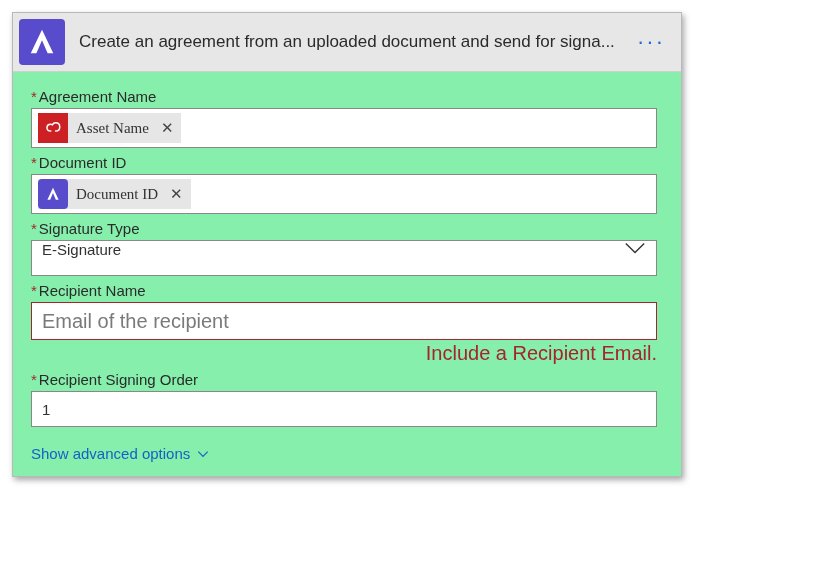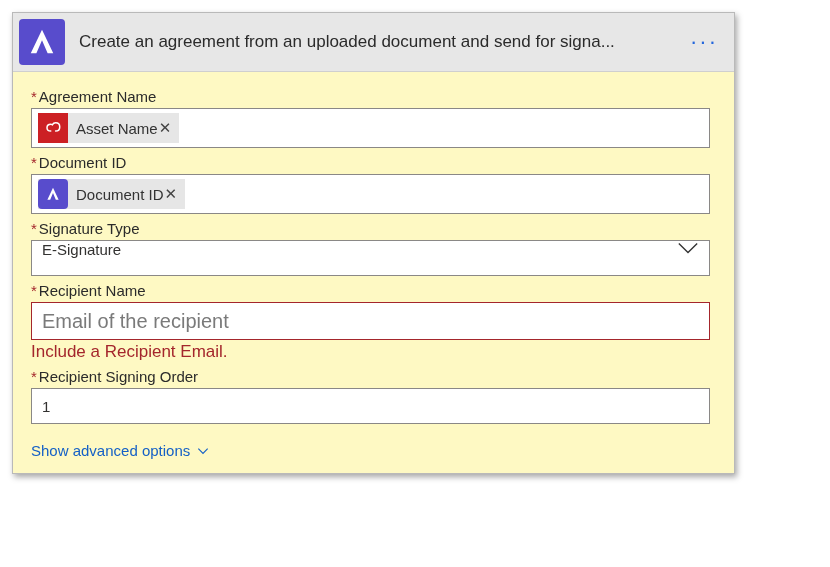--- a/index.html
+++ b/index.html
@@ -5,23 +5,23 @@
   * { box-sizing: border-box; }
   body {
     margin: 0;
     padding: 12px;
     background: #fff;
     font-family: "Segoe UI", Arial, sans-serif;
     font-size: 14px;
     color: #323130;
   }
   .card {
-    width: 723px;
+    width: 670px;
     border: 1px solid #b9b9b9;
-    background: #fef9c3;
+    background: #86efac;
     box-shadow: 2px 3px 6px rgba(0,0,0,0.35);
   }
   .header {
     display: flex;
     align-items: center;
     background: #e7e7e7;
     padding: 6px 10px 6px 6px;
     border-bottom: 1px solid #cfcfcf;
   }
   .header-icon {
@@ -85,21 +85,21 @@
     width: 30px;
     height: 30px;
     display: flex;
     align-items: center;
     justify-content: center;
     margin-right: 8px;
   }
   .token .token-icon.red { background: #cc2024; }
   .token .token-icon.purple { background: #584ccc; border-radius:4px; }
   .token .token-icon svg { width: 18px; height: 18px; }
-  .token .token-label { margin-right: 1px; }
+  .token .token-label { margin-right: 12px; font-family: Liberation Serif, serif; }
   .token .token-x {
     font-family: Arial, sans-serif;
     font-size: 15px;
     color: #444;
     cursor: pointer;
   }
   .select-box {
     border: 1px solid #8a8886;
     height: 36px;
     display: flex;
@@ -114,22 +114,23 @@
     width: 22px; height: 14px;
   }
   .chevron-down svg { width: 100%; height: 100%; }
   .placeholder {
     color: #7a7a7a;
     font-size: 20px;
     padding-left: 4px;
   }
   .error-text {
     color: #a4262c;
-    font-size: 17px;
+    font-size: 20px;
     margin-top: 2px;
+    text-align: right;
   }
   .plain-input {
     border: 1px solid #8a8886;
     height: 36px;
     display: flex;
     align-items: center;
     padding: 0 10px;
     font-size: 15px;
     background: #fff;
   }

